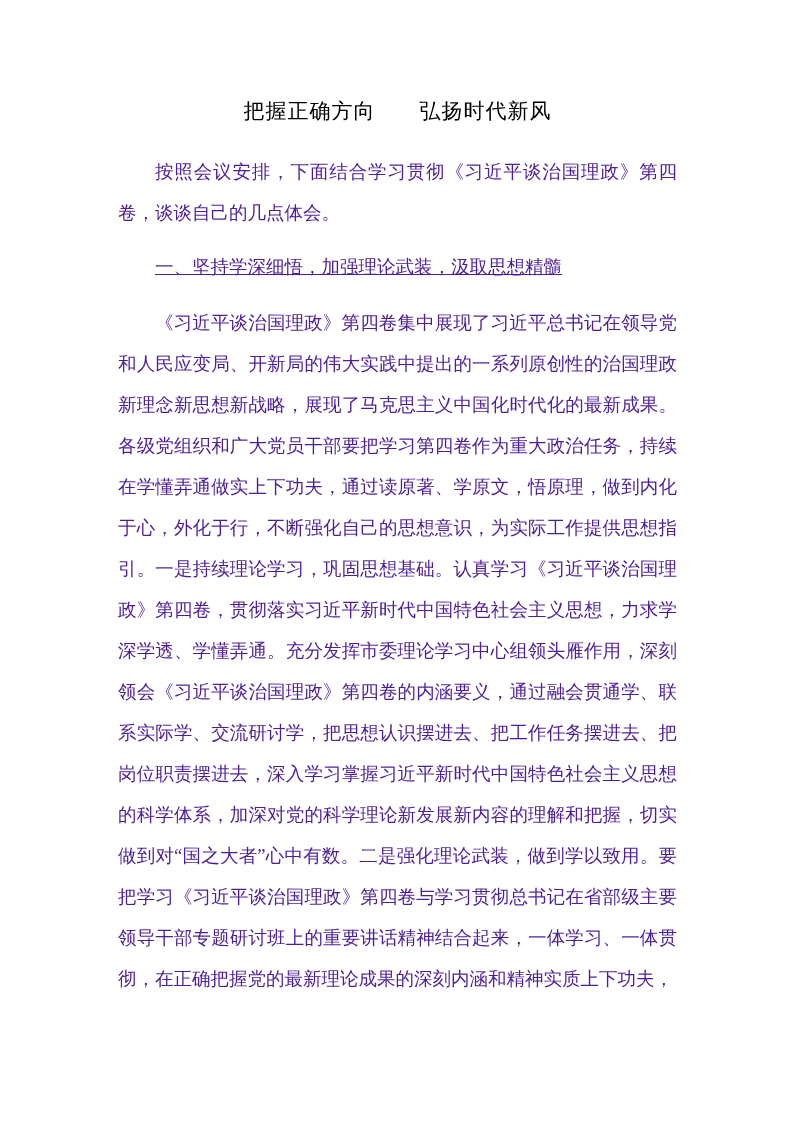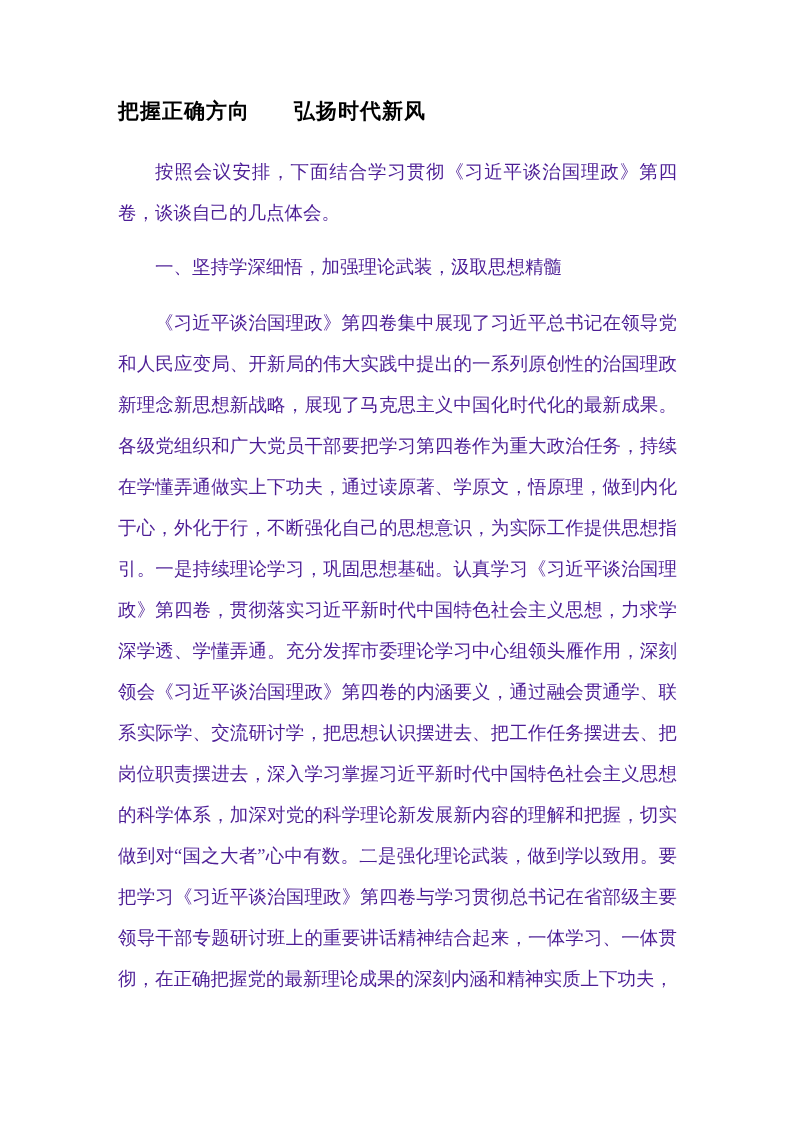--- a/index.html
+++ b/index.html
@@ -17,41 +17,43 @@
     width: 793px;
     height: 1122px;
     background: #ffffff;
     padding: 96px 116px 60px 118px;
     overflow: hidden;
   }
   .doc-title {
     margin: 0;
     font-size: 21px;
     line-height: 30px;
-    font-weight: 700;
+    font-weight: 400;
+    text-align: center;
     color: #000000;
     letter-spacing: 1px;
     white-space: pre-wrap;
   }
   .doc-body {
     margin-top: 26px;
   }
   .para {
     margin: 0;
     font-size: 18.5px;
     line-height: 41px;
     color: #4c1d95;
     text-align: justify;
     text-justify: inter-character;
     text-indent: 2em;
     word-break: break-all;
   }
   .para.heading {
     margin: 13px 0 15px 0;
     font-weight: 400;
+    text-decoration: underline;
   }
 </style>
 </head>
 <body>
 
 <div class="page">
   <h1 class="doc-title">把握正确方向　　弘扬时代新风</h1>
   <div class="doc-body">
       <p class="para body">按照会议安排，下面结合学习贯彻《习近平谈治国理政》第四卷，谈谈自己的几点体会。</p>
       <p class="para heading">一、坚持学深细悟，加强理论武装，汲取思想精髓</p>

